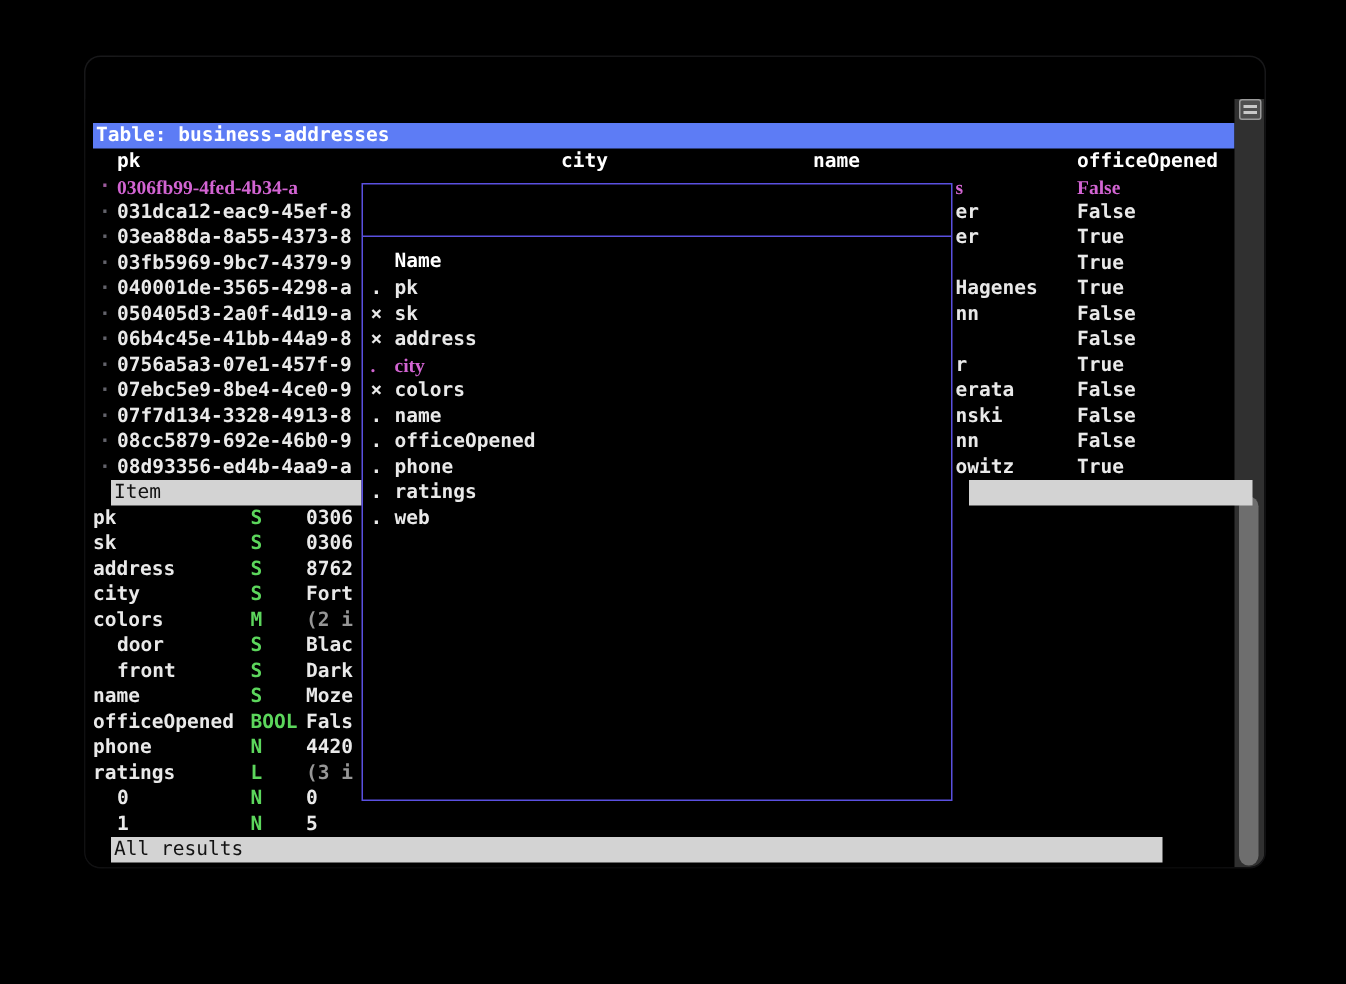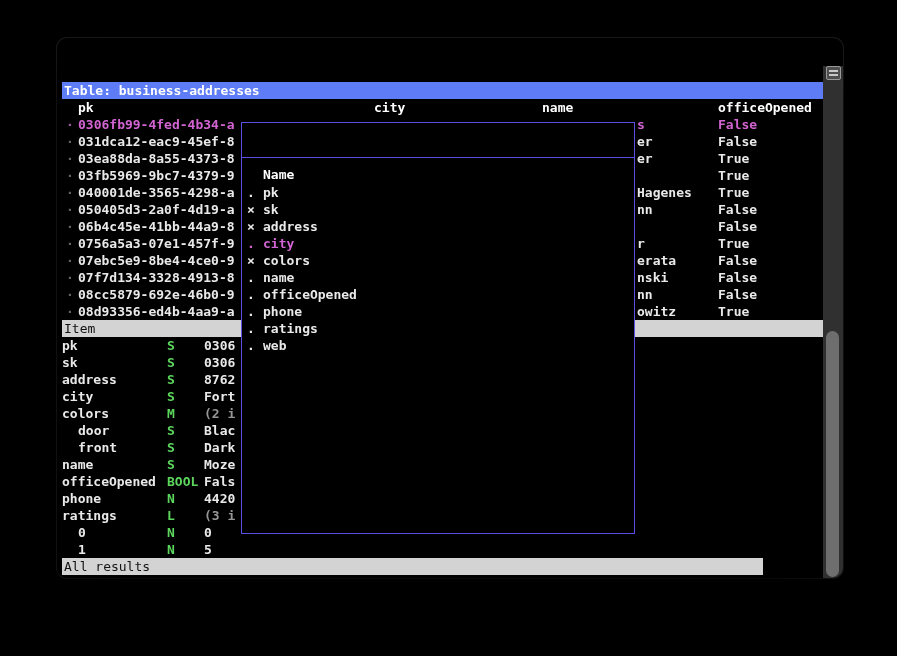--- a/index.html
+++ b/index.html
@@ -31,27 +31,27 @@
   .term{
     position:absolute;left:5px;top:16px;width:761px;height:510px;
     font-size:13px;line-height:17px;font-weight:700;color:#e9e9e9;white-space:pre;
   }
   .term span{position:absolute;top:0;}
   .bluebar{position:absolute;left:0;top:0;width:761px;height:17px;background:var(--accent,#5d7cf5);color:#fff;}
   .bluebar span{left:2px;}
   .hdr-row{position:absolute;left:0;top:17px;width:761px;height:17px;color:#fff;}
   .trow,.frow{position:absolute;left:0;width:761px;height:17px;}
   .bullet{color:#63636b;}
-  .sel{color:var(--magenta,#d264d2);}
+  .sel{color:var(--magenta,#d264d2);font-family:Liberation Serif, serif;}
   .sel-bullet{color:#9c5a9c;}
   .typ{color:var(--green,#5cd65c);}
   .dimv{color:#969696;}
   .graybar{
     position:absolute;height:17px;background:var(--bar,#d3d3d3);color:#121212;
-    font-weight:400;line-height:17px;z-index:2;
+    font-weight:400;line-height:17px;z-index:2;margin-left:12px;
   }
   .graybar span{left:2px;}
   .modal{
     position:absolute;left:179px;top:40px;width:392px;height:410px;
     background:#000;border:1px solid var(--border,#5a50e0);z-index:5;
   }
   .modal-title{position:absolute;left:0;top:9px;width:100%;height:17px;line-height:17px;text-align:center;color:#fff;}
   .modal-sep{position:absolute;left:0;top:34px;width:100%;height:0;border-top:1px solid var(--border,#5a50e0);}
   .modal-hdr{position:absolute;left:21px;top:43px;height:17px;line-height:17px;color:#fff;}
   .drow{position:absolute;left:0;width:100%;height:17px;line-height:17px;}

